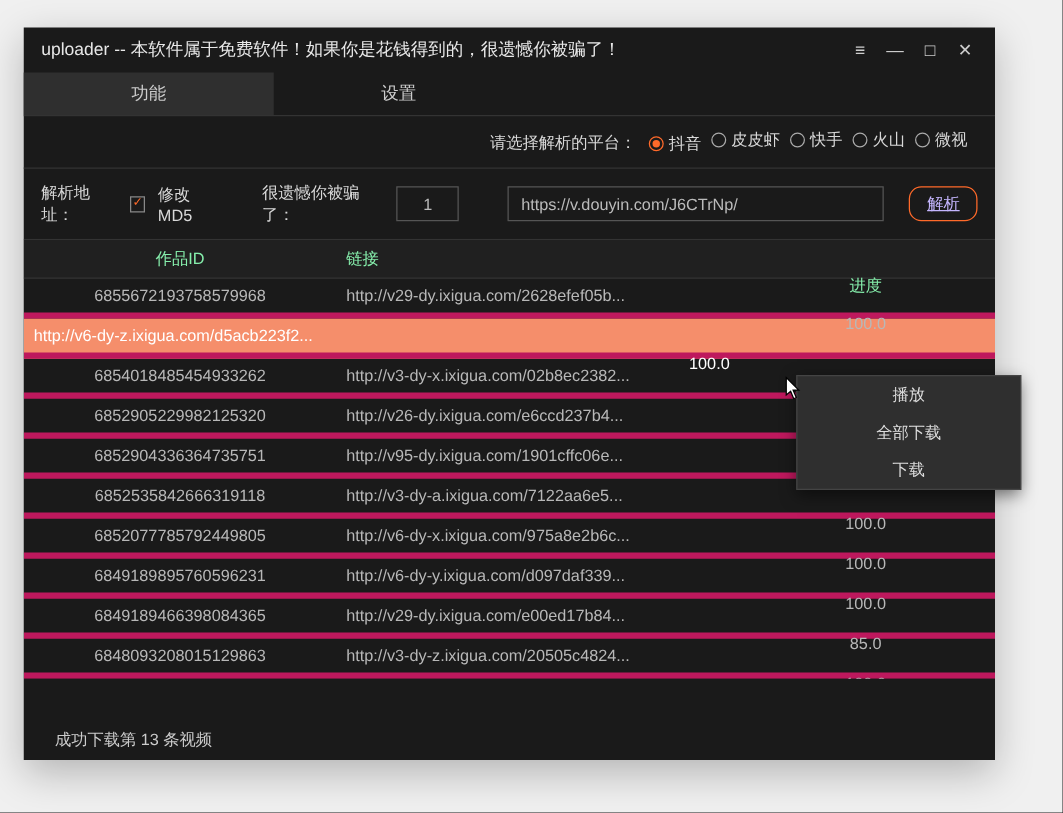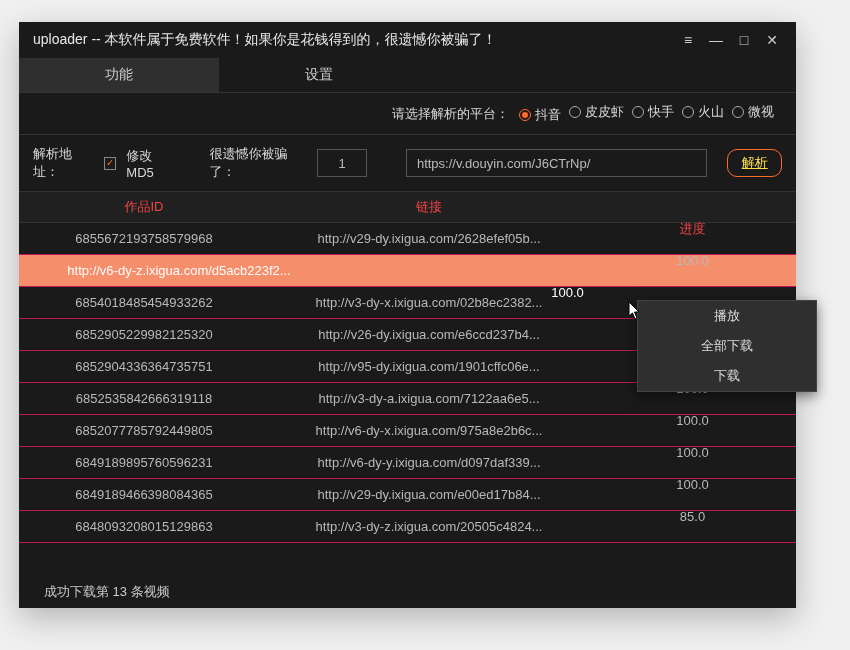--- a/index.html
+++ b/index.html
@@ -18,28 +18,28 @@
   .section { padding: 10px 14px; display: flex; align-items: center; gap: 10px; font-size: 13px; justify-content: flex-end; }
   .radio { display: inline-flex; align-items: center; gap: 4px; margin-right: 8px; }
   .radio .dot { width: 12px; height: 12px; border-radius: 50%; border: 1.5px solid #aaa; display: inline-flex; align-items: center; justify-content: center; }
   .radio.sel .dot { border-color: #ff6a2a; }
   .radio.sel .dot::after { content: ""; width: 6px; height: 6px; border-radius: 50%; background: #ff6a2a; }
   .chk { width: 13px; height: 13px; border: 1px solid #888; display: inline-flex; align-items: center; justify-content: center; font-size: 10px; color: #ff6a2a; line-height: 1; }
   .chk::after { content: "✓"; }
   .row-input { border: 1px solid #555; background: #1a1a1a; color: #bbb; height: 28px; padding: 0 10px; font-size: 13px; }
   .pages { width: 50px; text-align: center; }
   .url { width: 320px; }
-  .parse-btn { border: 1px solid #ff6a2a; color: #fde047; height: 28px; width: 58px; display: flex; align-items: center; justify-content: center; font-size: 13px; border-radius: 10px; text-decoration: underline; }
+  .parse-btn { border: 1px solid #ff6a2a; color: #c4b5fd; height: 28px; width: 58px; display: flex; align-items: center; justify-content: center; font-size: 13px; border-radius: 10px; text-decoration: underline; }
   .spacer { flex: 1; }
   .divider { height: 1px; background: #333; margin: 0 0; }
   .grid { flex: 1; display: flex; flex-direction: column; overflow: hidden; }
-  .ghead, .grow { display: flex; font-size: 13px; height: 32px; align-items: center; border-bottom: 1px solid #be185d; }
-  .ghead { background: #202020; color: #ef4444; border-top: 1px solid #333; border-bottom: 1px solid #333; }
+  .ghead, .grow { display: flex; font-size: 13px; height: 32px; align-items: center; border-bottom: 5px solid #be185d; }
+  .ghead { background: #202020; color: #86efac; border-top: 1px solid #333; border-bottom: 1px solid #333; }
   .c1 { width: 250px; text-align: center; }
-  .c2 { width: 320px; text-align: center; overflow: hidden; text-overflow: ellipsis; white-space: nowrap; padding: 0 8px; }
+  .c2 { width: 320px; overflow: hidden; text-overflow: ellipsis; white-space: nowrap; padding: 0 8px; }
   .c3 { flex: 1; text-align: center; margin-top: 44px; }
   .grow { color: #b8b8b8; }
   .grow.sel { background: #f58e6b; color: #fff; }
   .gbody { overflow: hidden; }
   .status { height: 32px; display: flex; align-items: center; padding: 0 25px; font-size: 13px; color: #ccc; }
   .ctx-menu {
     position: absolute; left: 637px; top: 300px; width: 180px; background: #2f2f2f;
     border: 1px solid #444; box-shadow: 0 4px 12px rgba(0,0,0,0.5); z-index: 10;
   }
   .ctx-item { height: 30px; display: flex; align-items: center; justify-content: center; font-size: 13px; color: #ddd; }

